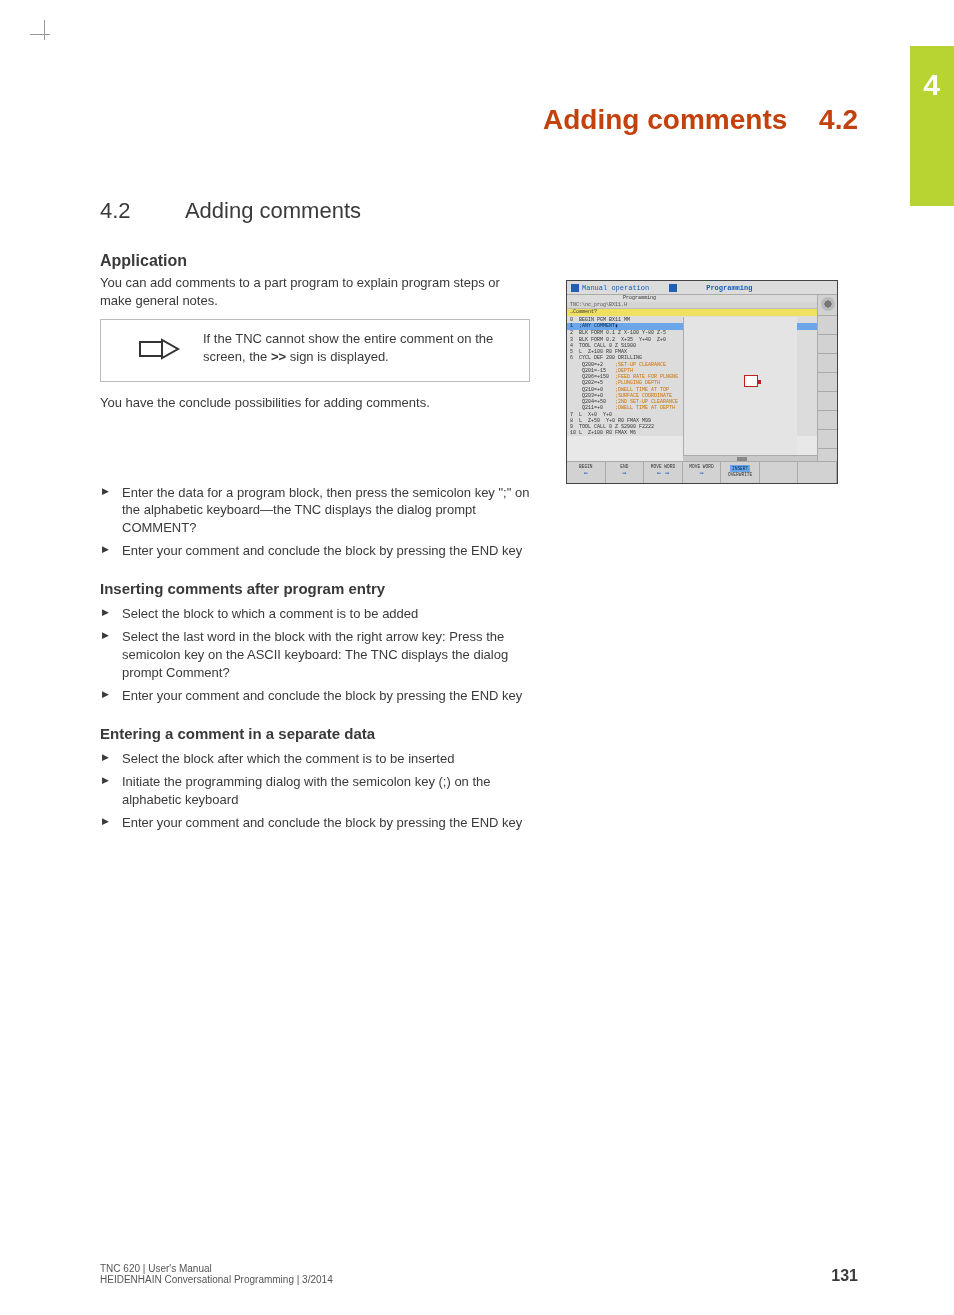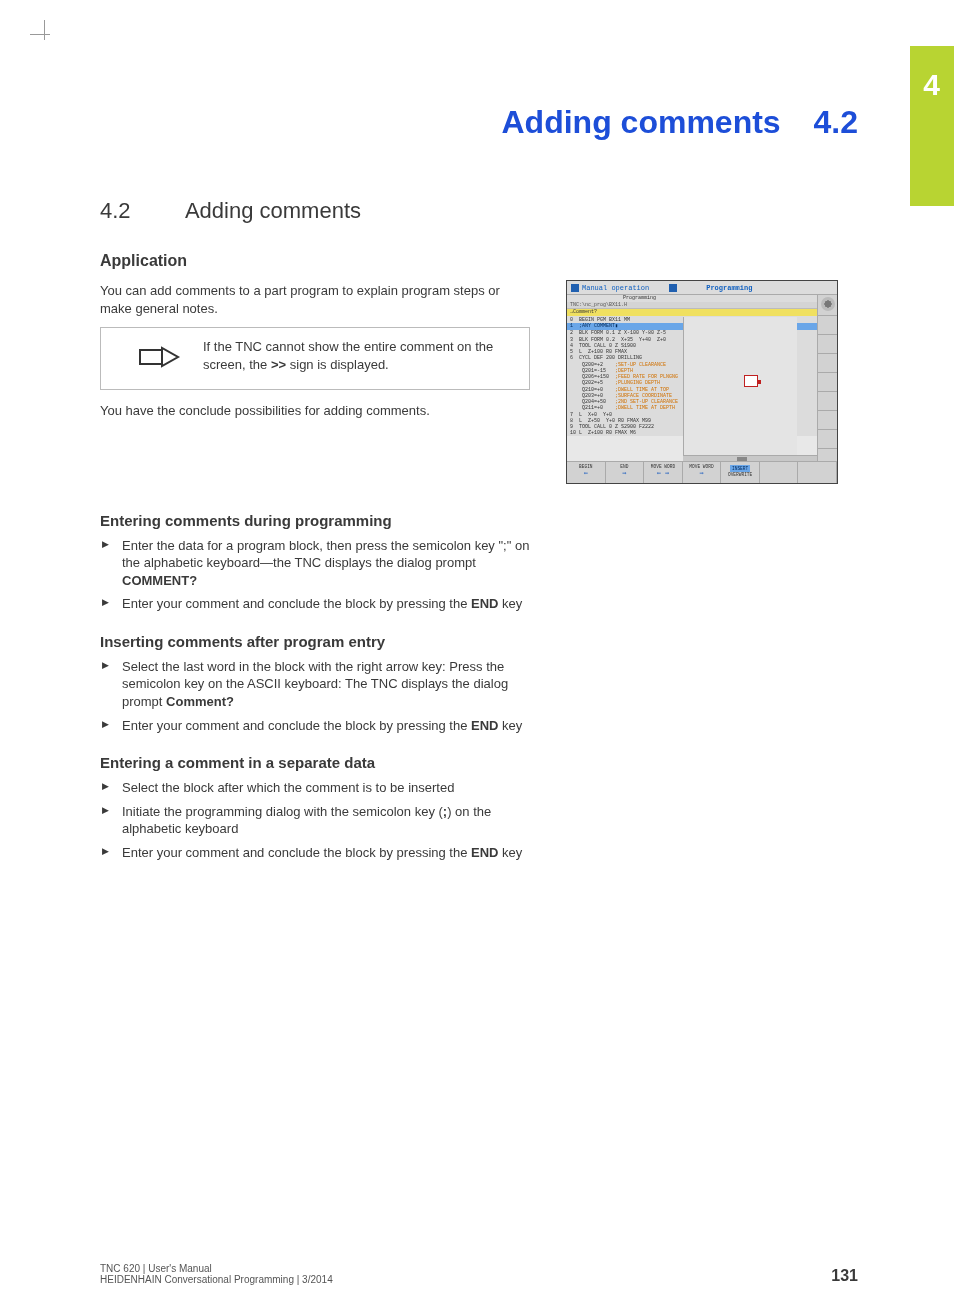--- a/index.html
+++ b/index.html
@@ -31,42 +31,42 @@
     position: absolute;
     top: 22px; right: 14px;
     color: #fff;
     font-size: 30px;
     font-weight: bold;
   }
   .header-line {
     position: absolute;
     top: 104px;
     right: 96px;
-    color: #1d4ed8;
-    font-size: 32px;
+    color: #c2410c;
+    font-size: 28px;
     font-weight: bold;
   }
   .header-line .num { margin-left: 24px; }
   .content {
     position: absolute;
     left: 100px;
     top: 198px;
     width: 760px;
   }
   .section-title {
     font-size: 22px;
     font-weight: normal;
     color: #3a3a3a;
     margin-bottom: 28px;
   }
   .section-title .num { display:inline-block; width: 80px; }
   .sub-head {
     font-size: 16px;
     font-weight: bold;
-    margin-bottom: 12px;
+    margin-bottom: 4px;
     color: #3a3a3a;
   }
   .body-text {
     font-size: 13px;
     line-height: 1.35;
     color: #3a3a3a;
     margin-bottom: 8px;
     max-width: 430px;
   }
   .note-box {
@@ -109,21 +109,21 @@
     line-height: 1.35;
     margin-bottom: 6px;
   }
   ul.blist li::before {
     content: '▶';
     position: absolute;
     left: 2px; top: 1px;
     font-size: 9px;
     color: #3a3a3a;
   }
-  ul.blist li b { font-weight: bold; }
+  ul.blist li b { font-weight: normal; }
 
   
   .shot {
     position: absolute;
     left: 566px;
     top: 280px;
     width: 272px;
     height: 204px;
     border: 1px solid #444;
     background: #e8e8e8;
@@ -273,32 +273,32 @@
       <p>
         <span>If the TNC cannot show the entire comment on the screen, the </span><b>&gt;&gt;</b><span> sign is displayed.</span>
       </p>
     </div>
   </div>
 
   <div class="body-text">You have the conclude possibilities for adding comments.</div>
 
   <div style="height:64px"></div>
 
-  <div class="sub-head2">Entering comments during programming</div>
   <ul class="blist">
     <li>
       <span>Enter the data for a program block, then press the semicolon key ";" on the alphabetic keyboard—the TNC displays the dialog prompt </span><b>COMMENT?</b>
     </li>
     <li>
       <span>Enter your comment and conclude the block by pressing the </span><b>END</b><span> key</span>
     </li>
   </ul>
 
   <div class="sub-head2">Inserting comments after program entry</div>
   <ul class="blist">
+    <li><span>Select the block to which a comment is to be added</span></li>
     <li>
       <span>Select the last word in the block with the right arrow key: Press the semicolon key on the ASCII keyboard: The TNC displays the dialog prompt </span><b>Comment?</b>
     </li>
     <li>
       <span>Enter your comment and conclude the block by pressing the </span><b>END</b><span> key</span>
     </li>
   </ul>
 
   <div class="sub-head2">Entering a comment in a separate data</div>
   <ul class="blist">

